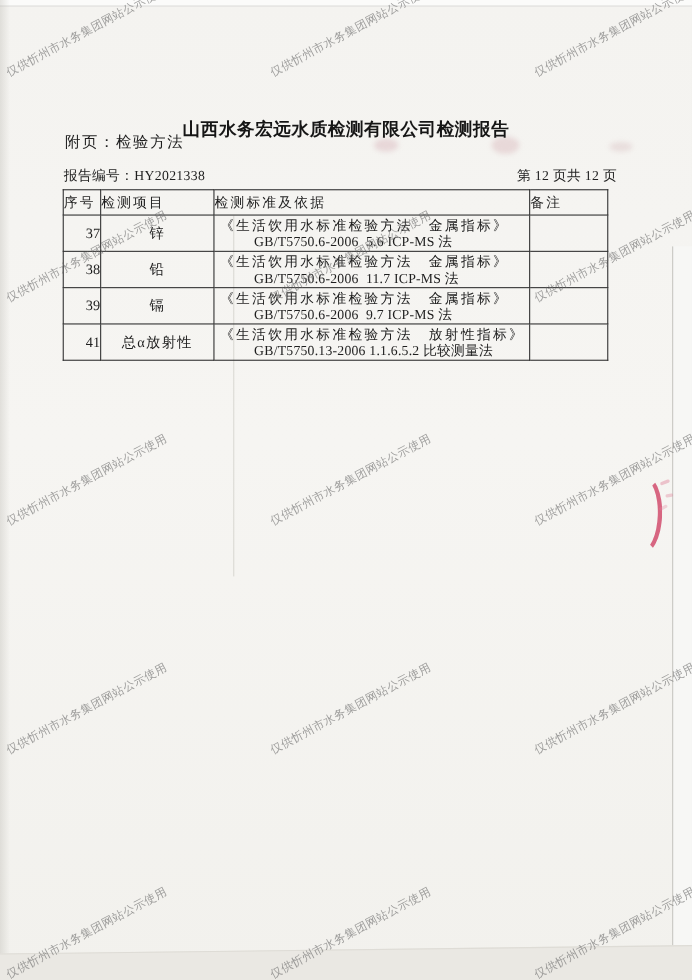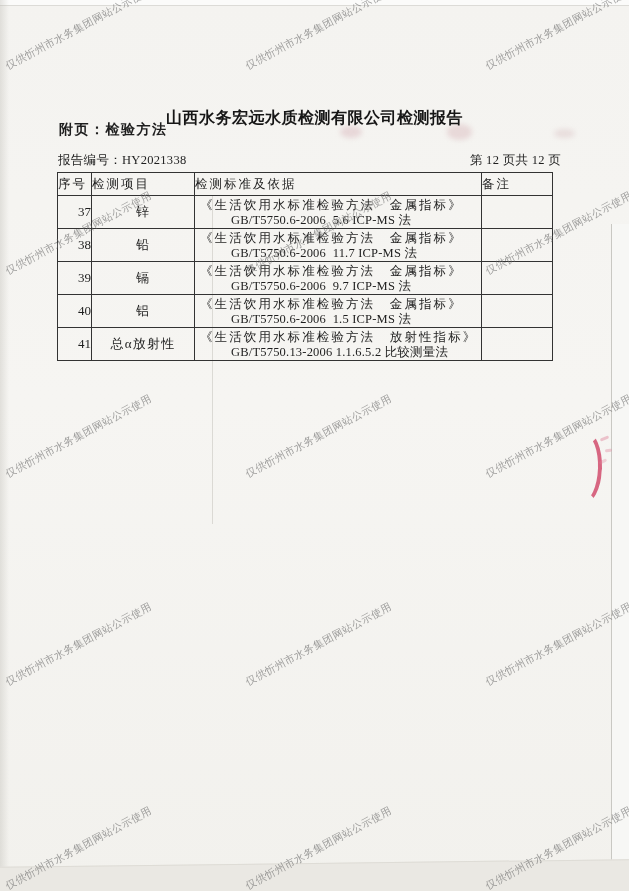--- a/index.html
+++ b/index.html
@@ -26,21 +26,21 @@
     border:4px solid transparent; border-radius:50%;
     transform:rotate(2deg); z-index:3;
   }
   .stamp-speck { position:absolute; border-radius:2px; z-index:3; }
   .stamp-speck.k1 { left:600px; top:437px; width:9px; height:3px; transform:rotate(-22deg); background:rgba(224,132,156,0.45); }
   .stamp-speck.k2 { left:605px; top:449px; width:7px; height:3px; transform:rotate(-10deg); background:rgba(224,132,156,0.38); }
   .stamp-speck.k3 { left:599px; top:460px; width:8px; height:3px; transform:rotate(-28deg); background:rgba(224,132,156,0.32); }
   
   .content { position:absolute; inset:0; z-index:2; }
   .title { position:absolute; top:88px; left:0; width:100%; text-align:center; font-size:16px; font-weight:bold; letter-spacing:0.5px; color:#161616;margin-top:20px; }
-  .subtitle { position:absolute; top:121px; left:59px; font-size:14px; font-weight:bold; letter-spacing:1.5px; }
+  .subtitle { position:absolute; top:121px; left:59px; font-size:14px; font-weight:normal; letter-spacing:1.5px; }
   .report-row { position:absolute; top:152px; left:58px; width:503px; display:flex; justify-content:space-between; font-size:12.5px; font-weight:normal; letter-spacing:0.3px; }
   table.methods { position:absolute; top:172px; left:57px; width:495px; border-collapse:collapse; table-layout:fixed; }
   table.methods, table.methods th, table.methods td { border:1px solid #333; }
   table.methods { border-width:1.5px; }
   table.methods th { height:22px; font-size:12.5px; font-weight:normal; letter-spacing:2px; text-align:left; padding:0; }
   table.methods td { height:32px; padding:0; vertical-align:middle; }
   td.c-no { text-align:right; font-size:13px; }
   td.c-item { text-align:center; font-size:13px; letter-spacing:1.2px; }
   td.c-std { padding:1px 2px 1px 8px; overflow:hidden; }
   td.c-std .l1 { font-size:12.5px; letter-spacing:2.1px; padding-left:5px; white-space:nowrap; line-height:16px; }
@@ -117,29 +117,20 @@
         <tr>
           <td class="c-no">39</td>
           <td class="c-item">镉</td>
           <td class="c-std">
             <div class="l1">《生活饮用水标准检验方法　金属指标》</div>
             <div class="l2">GB/T5750.6-2006  9.7 ICP-MS 法</div>
           </td>
           <td></td>
         </tr>
         <tr>
-          <td class="c-no">40</td>
-          <td class="c-item">铝</td>
-          <td class="c-std">
-            <div class="l1">《生活饮用水标准检验方法　金属指标》</div>
-            <div class="l2">GB/T5750.6-2006  1.5 ICP-MS 法</div>
-          </td>
-          <td></td>
-        </tr>
-        <tr>
           <td class="c-no">41</td>
           <td class="c-item">总α放射性</td>
           <td class="c-std">
             <div class="l1">《生活饮用水标准检验方法　放射性指标》</div>
             <div class="l2">GB/T5750.13-2006 1.1.6.5.2 比较测量法</div>
           </td>
           <td></td>
         </tr>
       </tbody>
     </table>

